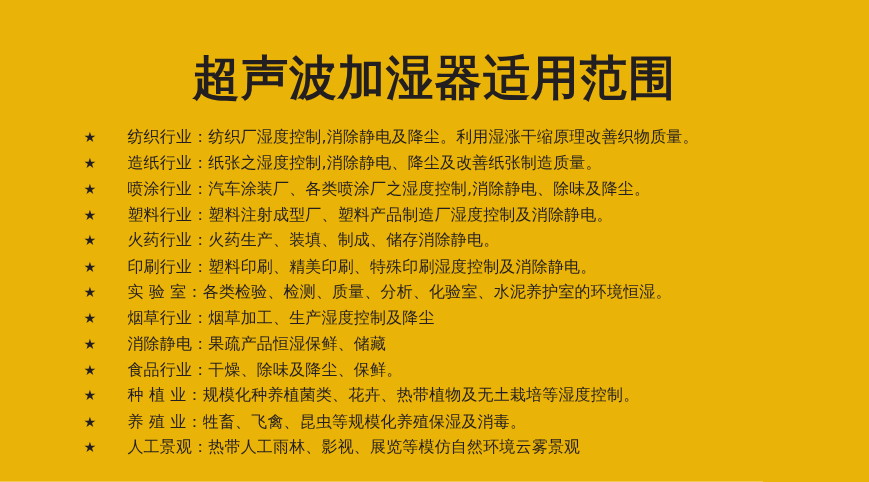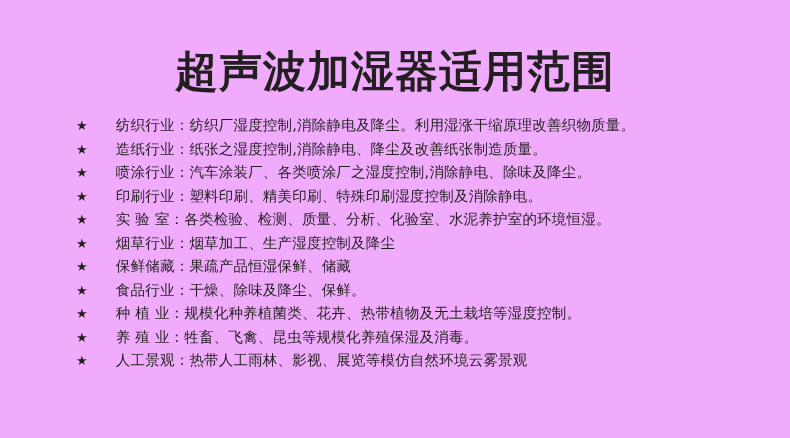--- a/index.html
+++ b/index.html
@@ -10,21 +10,21 @@
     width: 790px;
     height: 438px;
     background: #ffffff;
     font-family: "DejaVu Sans", "Liberation Sans", sans-serif;
     overflow: hidden;
   }
   .page {
     position: relative;
     width: 790px;
     height: 438px;
-    background: #f0abfc;
+    background: #eab308;
     box-sizing: border-box;
   }
   .title {
     width: 100%;
     text-align: center;
     font-size: 43px;
     font-weight: bold;
     color: #231f20;
     letter-spacing: 1px;
     padding-top: 47px;
@@ -79,37 +79,43 @@
     </li>
 
     <li class="list-item">
       <span class="star">★</span><span class="term">造纸行业</span><span class="sep">：</span><span class="desc">纸张之湿度控制,消除静电、降尘及改善纸张制造质量。</span>
     </li>
 
     <li class="list-item">
       <span class="star">★</span><span class="term">喷涂行业</span><span class="sep">：</span><span class="desc">汽车涂装厂、各类喷涂厂之湿度控制,消除静电、除味及降尘。</span>
     </li>
 
+    <li class="list-item">
+      <span class="star">★</span><span class="term">塑料行业</span><span class="sep">：</span><span class="desc">塑料注射成型厂、塑料产品制造厂湿度控制及消除静电。</span>
+    </li>
 
+    <li class="list-item">
+      <span class="star">★</span><span class="term">火药行业</span><span class="sep">：</span><span class="desc">火药生产、装填、制成、储存消除静电。</span>
+    </li>
 
     <li class="list-item">
       <span class="star">★</span><span class="term">印刷行业</span><span class="sep">：</span><span class="desc">塑料印刷、精美印刷、特殊印刷湿度控制及消除静电。</span>
     </li>
 
     <li class="list-item">
       <span class="star">★</span><span class="term">实 验  室</span><span class="sep">：</span><span class="desc">各类检验、检测、质量、分析、化验室、水泥养护室的环境恒湿。</span>
     </li>
 
     <li class="list-item">
       <span class="star">★</span><span class="term">烟草行业</span><span class="sep">：</span><span class="desc">烟草加工、生产湿度控制及降尘</span>
     </li>
 
 
     <li class="list-item">
-      <span class="star">★</span><span class="term">保鲜储藏</span><span class="sep">：</span><span class="desc">果疏产品恒湿保鲜、储藏</span>
+      <span class="star">★</span><span class="term">消除静电</span><span class="sep">：</span><span class="desc">果疏产品恒湿保鲜、储藏</span>
     </li>
 
     <li class="list-item">
       <span class="star">★</span><span class="term">食品行业</span><span class="sep">：</span><span class="desc">干燥、除味及降尘、保鲜。</span>
     </li>
 
     <li class="list-item">
       <span class="star">★</span><span class="term">种 植  业</span><span class="sep">：</span><span class="desc">规模化种养植菌类、花卉、热带植物及无土栽培等湿度控制。</span>
     </li>
 

